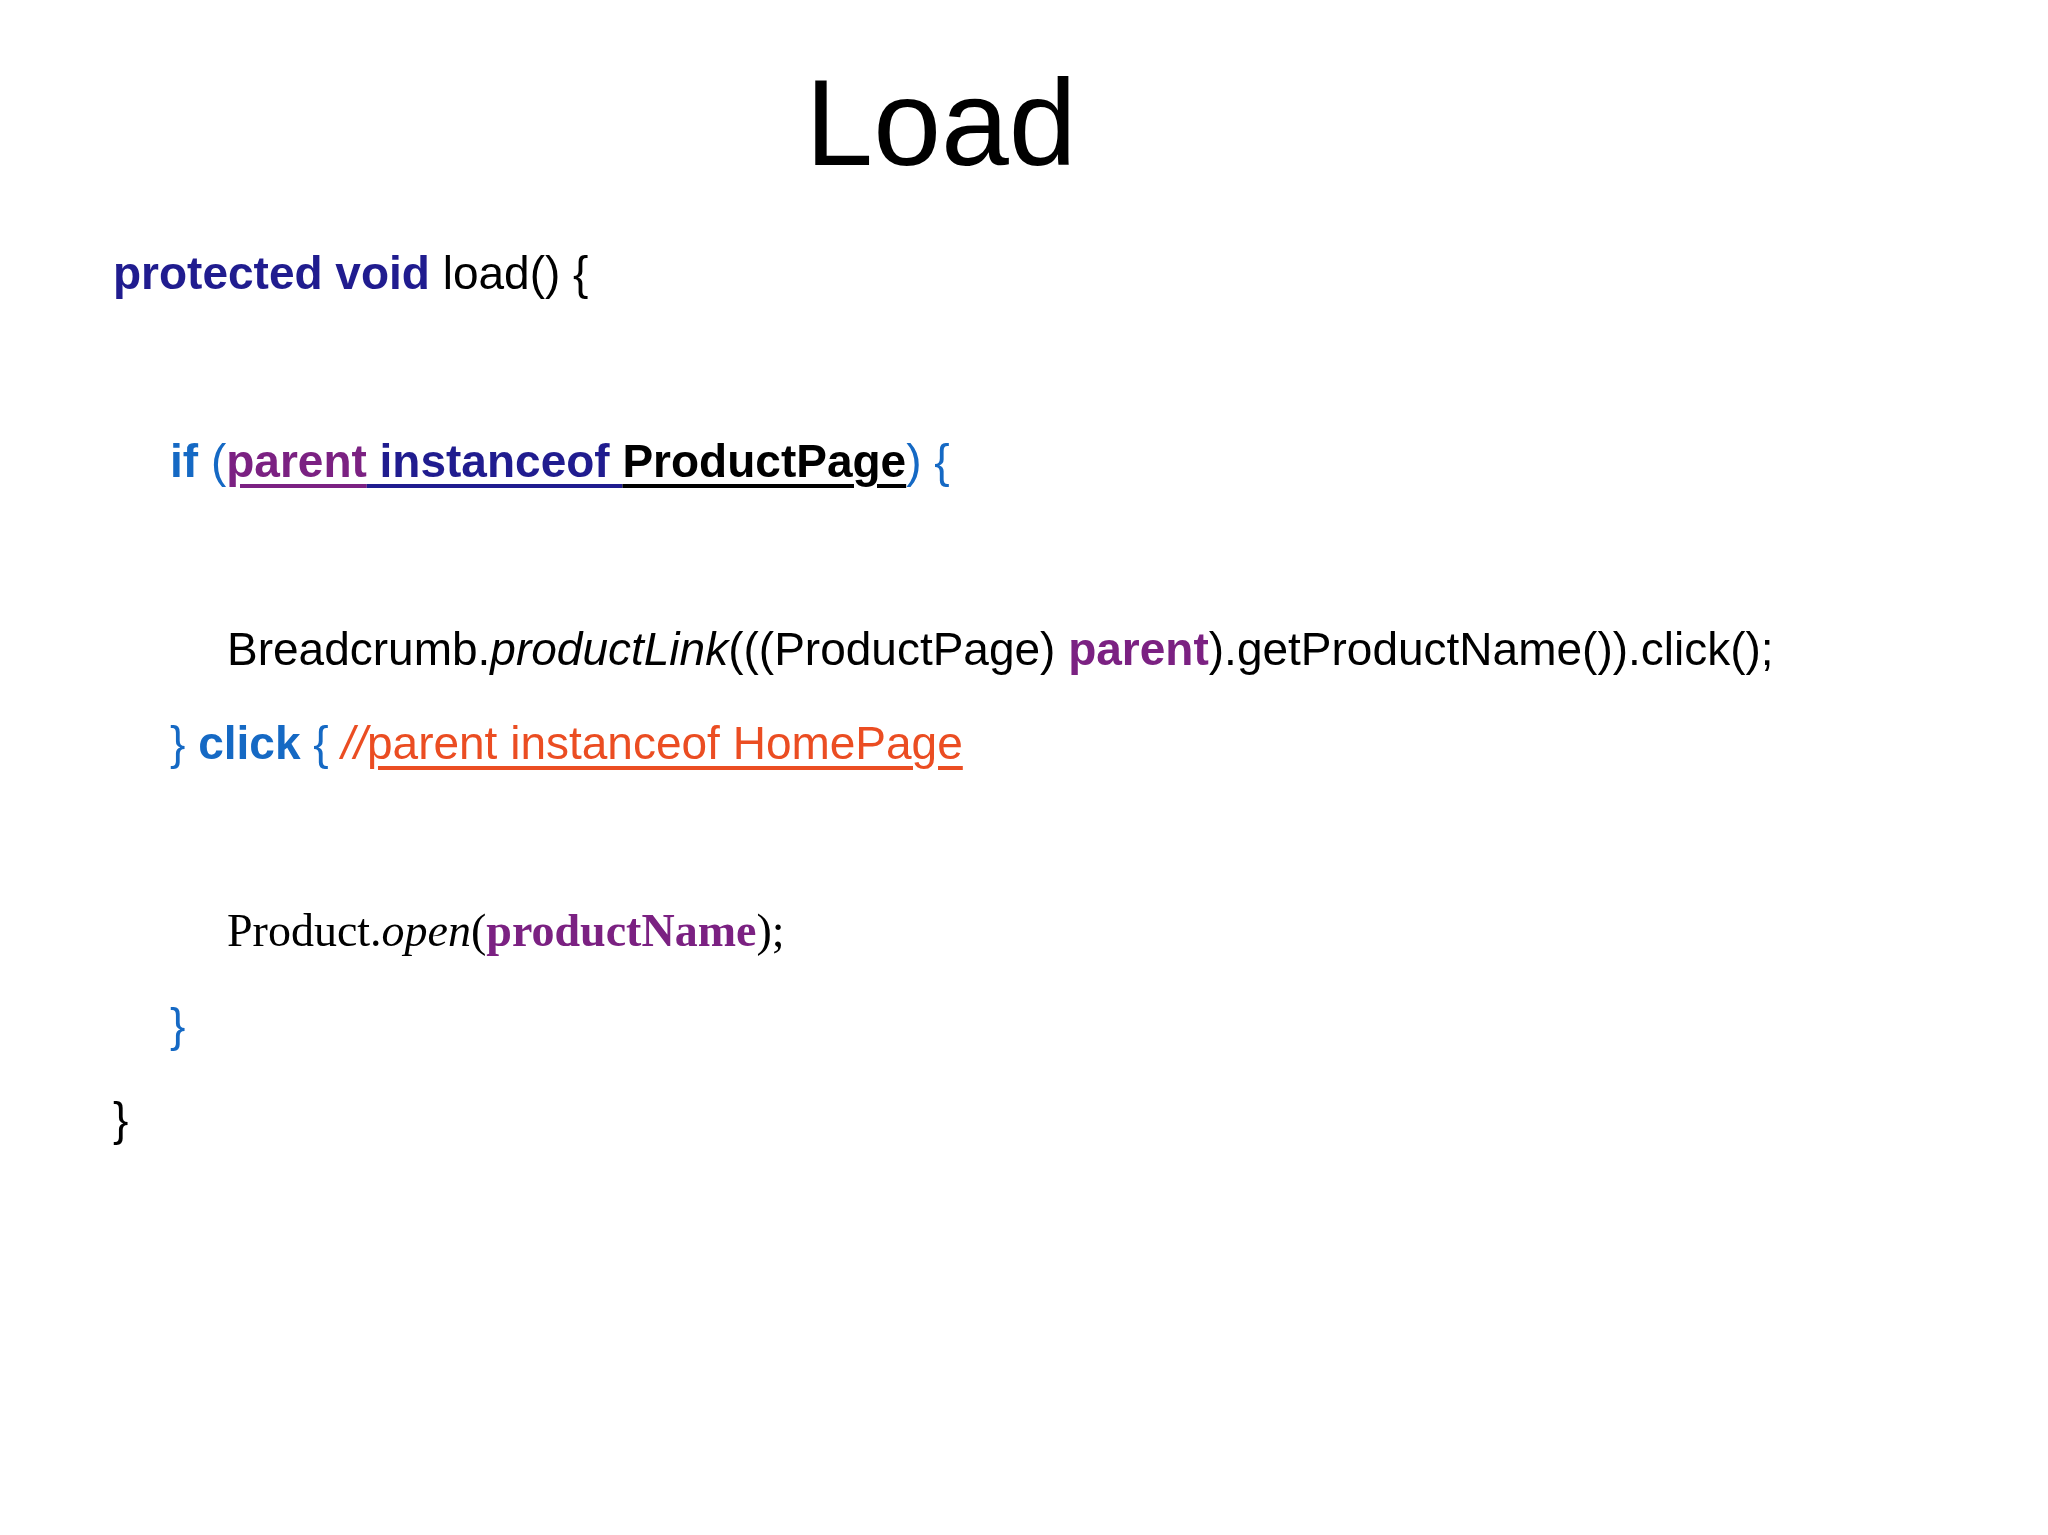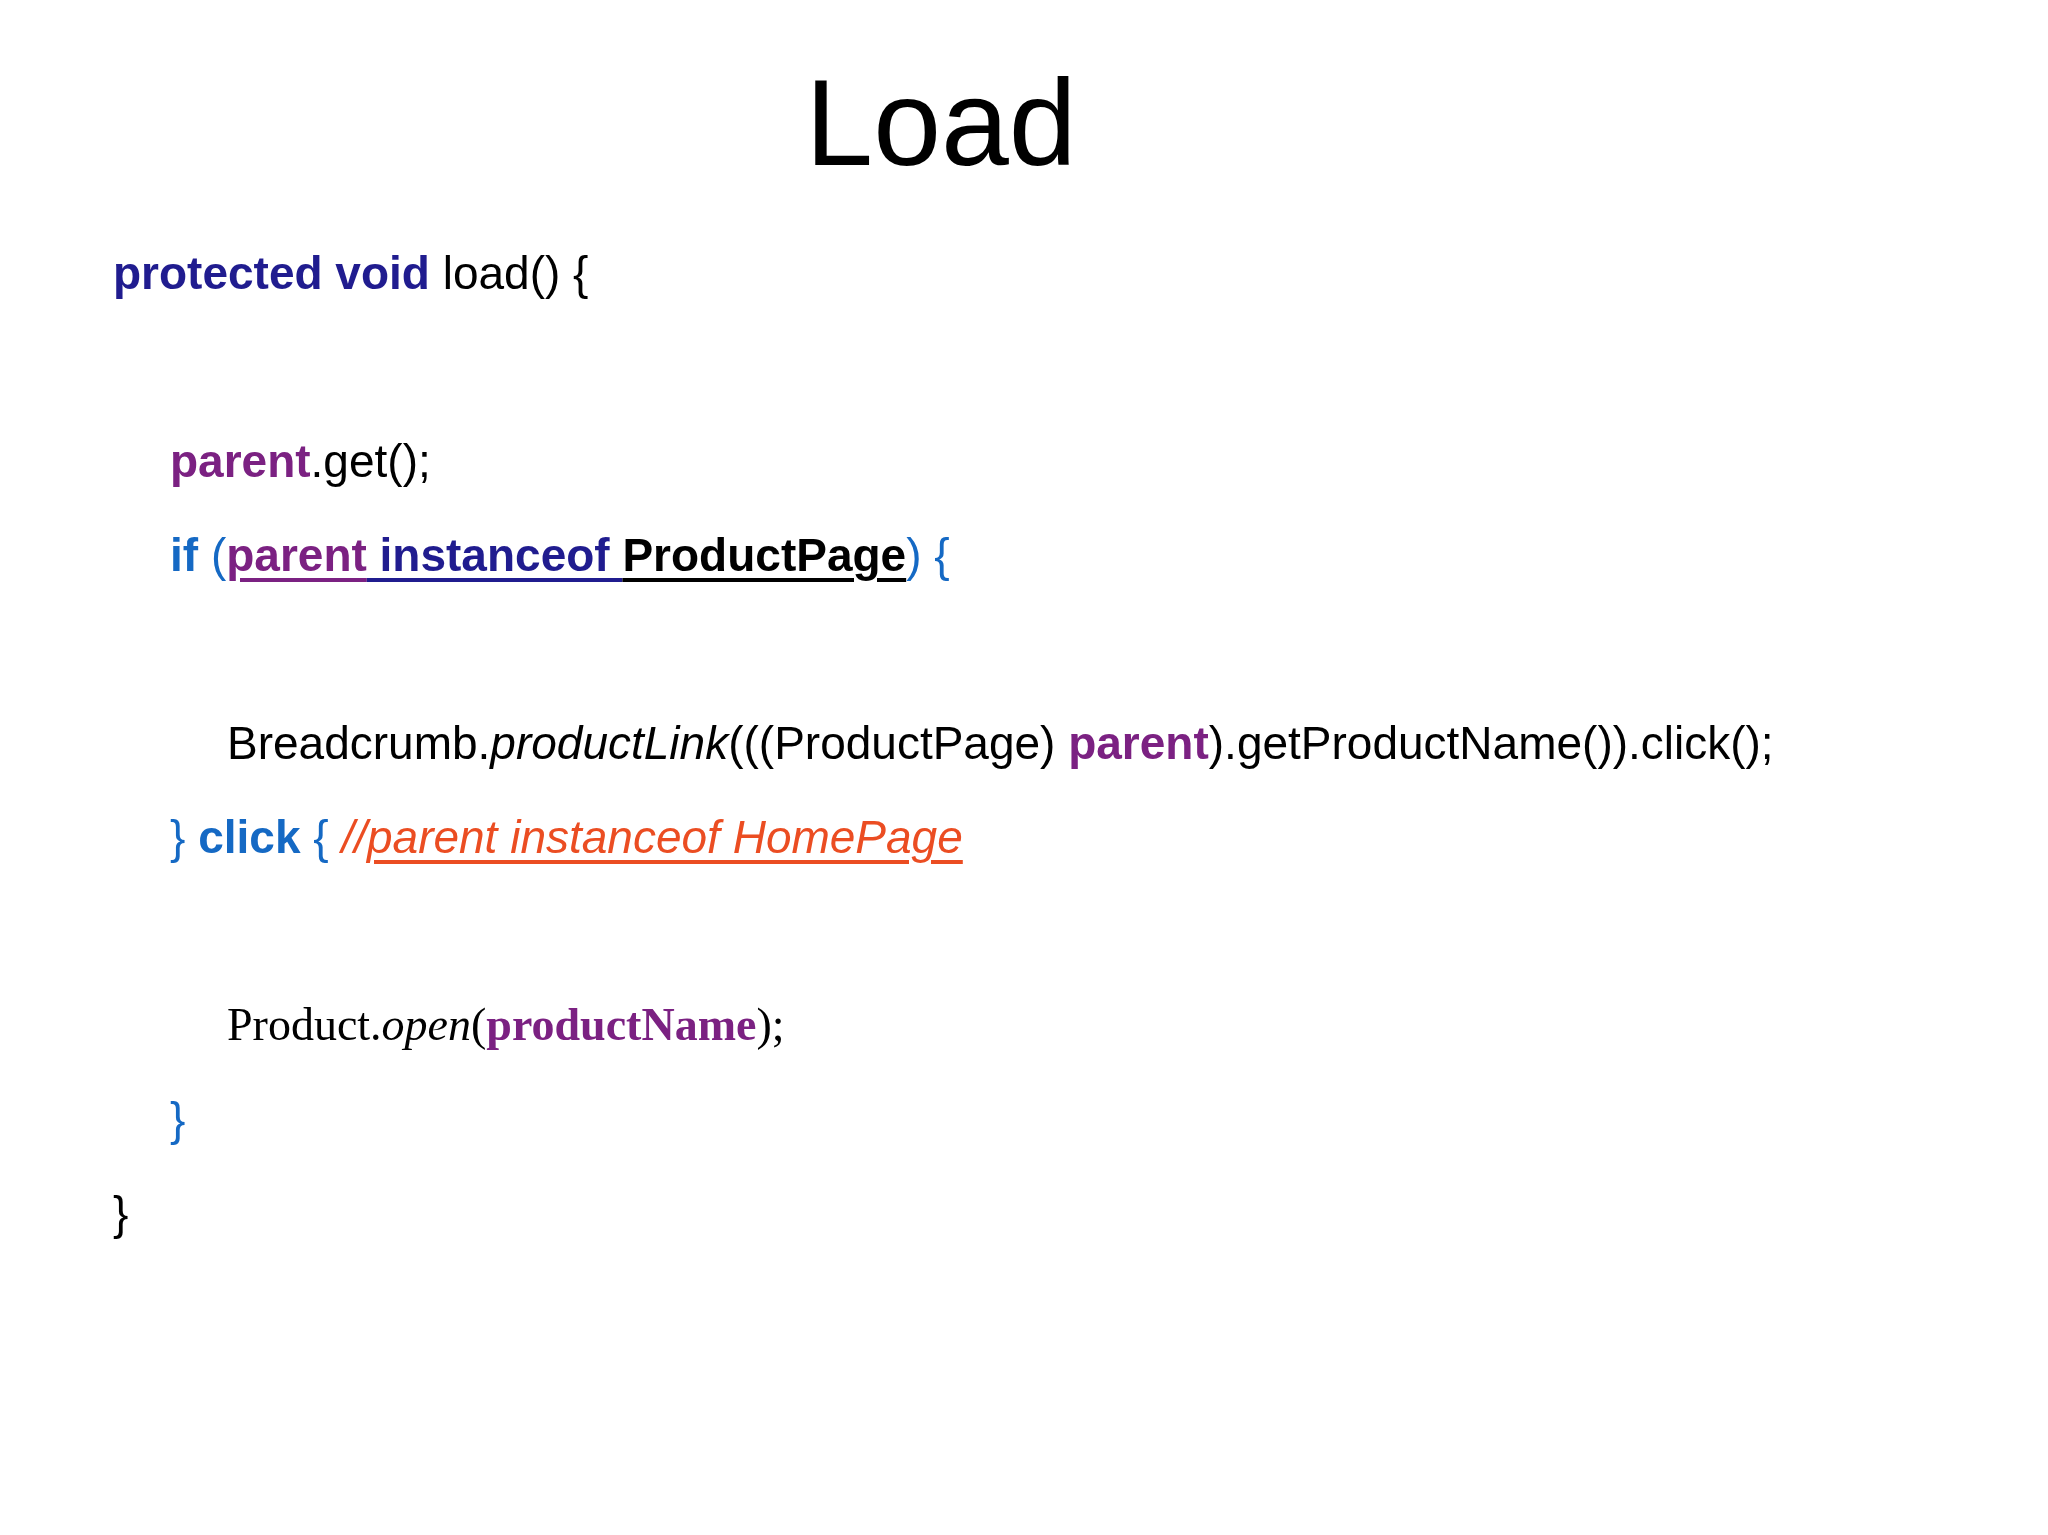--- a/index.html
+++ b/index.html
@@ -39,31 +39,30 @@
   .seg-plain   { color: #000000; }
   .seg-italic  { color: #000000; font-style: italic; }
   .seg-var     { color: var(--purple); font-weight: bold; }
   .seg-varu    { color: var(--purple); font-weight: bold; text-decoration: underline; }
   .seg-navy    { color: var(--navy); font-weight: bold; }
   .seg-navyu   { color: var(--navy); font-weight: bold; text-decoration: underline; }
   .seg-blacku  { color: #000000; font-weight: bold; text-decoration: underline; }
   .seg-kwblue  { color: var(--blue); font-weight: bold; }
   .seg-blue    { color: var(--blue); }
   .seg-comment { color: var(--orange); font-style: italic; }
-  .seg-commentu{ color: var(--orange); font-style: italic; text-decoration: underline; }
+  .seg-commentu{ color: var(--orange); text-decoration: underline; }
 </style>
 </head>
 <body>
 
 <div class="slide" style="--navy: #201C8F; --purple: #7B2182; --blue: #1569C4; --orange: #EB4D22; --bg: #FFFFFF;">
   <div class="slide-title">Load</div>
   <div class="code-block">
       <div class="code-line" style="padding-left: 0px;"><span class="seg-navy">protected void </span><span class="seg-plain">load() {</span></div>
       <div class="code-line" style="padding-left: 0px;">&nbsp;</div>
-      <div class="code-line" style="padding-left: 57px;"><span class="seg-var">parent</span><span class="seg-plain">.get();</span></div>
       <div class="code-line" style="padding-left: 57px;"><span class="seg-kwblue">if</span><span class="seg-blue"> (</span><span class="seg-varu">parent</span><span class="seg-navyu"> instanceof </span><span class="seg-blacku">ProductPage</span><span class="seg-blue">) {</span></div>
       <div class="code-line" style="padding-left: 0px;">&nbsp;</div>
       <div class="code-line" style="padding-left: 114px;"><span class="seg-plain">Breadcrumb.</span><span class="seg-italic">productLink</span><span class="seg-plain">(((ProductPage) </span><span class="seg-var">parent</span><span class="seg-plain">).getProductName()).click();</span></div>
       <div class="code-line" style="padding-left: 57px;"><span class="seg-blue">} </span><span class="seg-kwblue">click</span><span class="seg-blue"> { </span><span class="seg-comment">//</span><span class="seg-commentu">parent instanceof HomePage</span></div>
       <div class="code-line" style="padding-left: 0px;">&nbsp;</div>
       <div class="code-line" style="padding-left: 114px; font-family: Liberation Serif, serif;"><span class="seg-plain">Product.</span><span class="seg-italic">open</span><span class="seg-plain">(</span><span class="seg-var">productName</span><span class="seg-plain">);</span></div>
       <div class="code-line" style="padding-left: 57px;"><span class="seg-blue">}</span></div>
       <div class="code-line" style="padding-left: 0px;"><span class="seg-plain">}</span></div>
     </div>
 </div>

